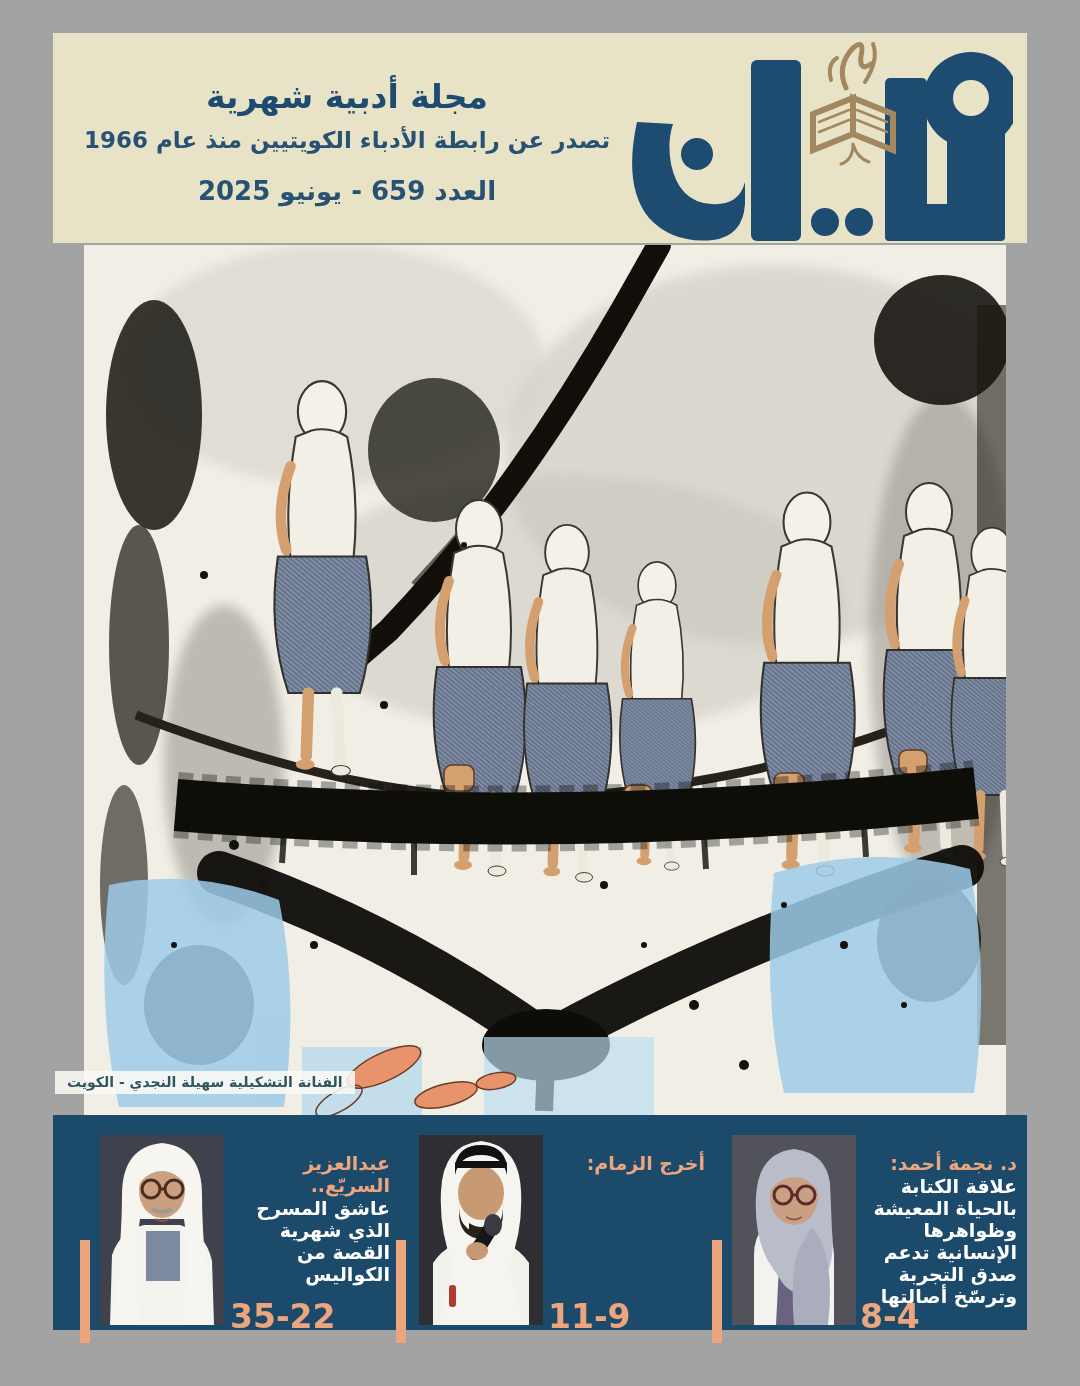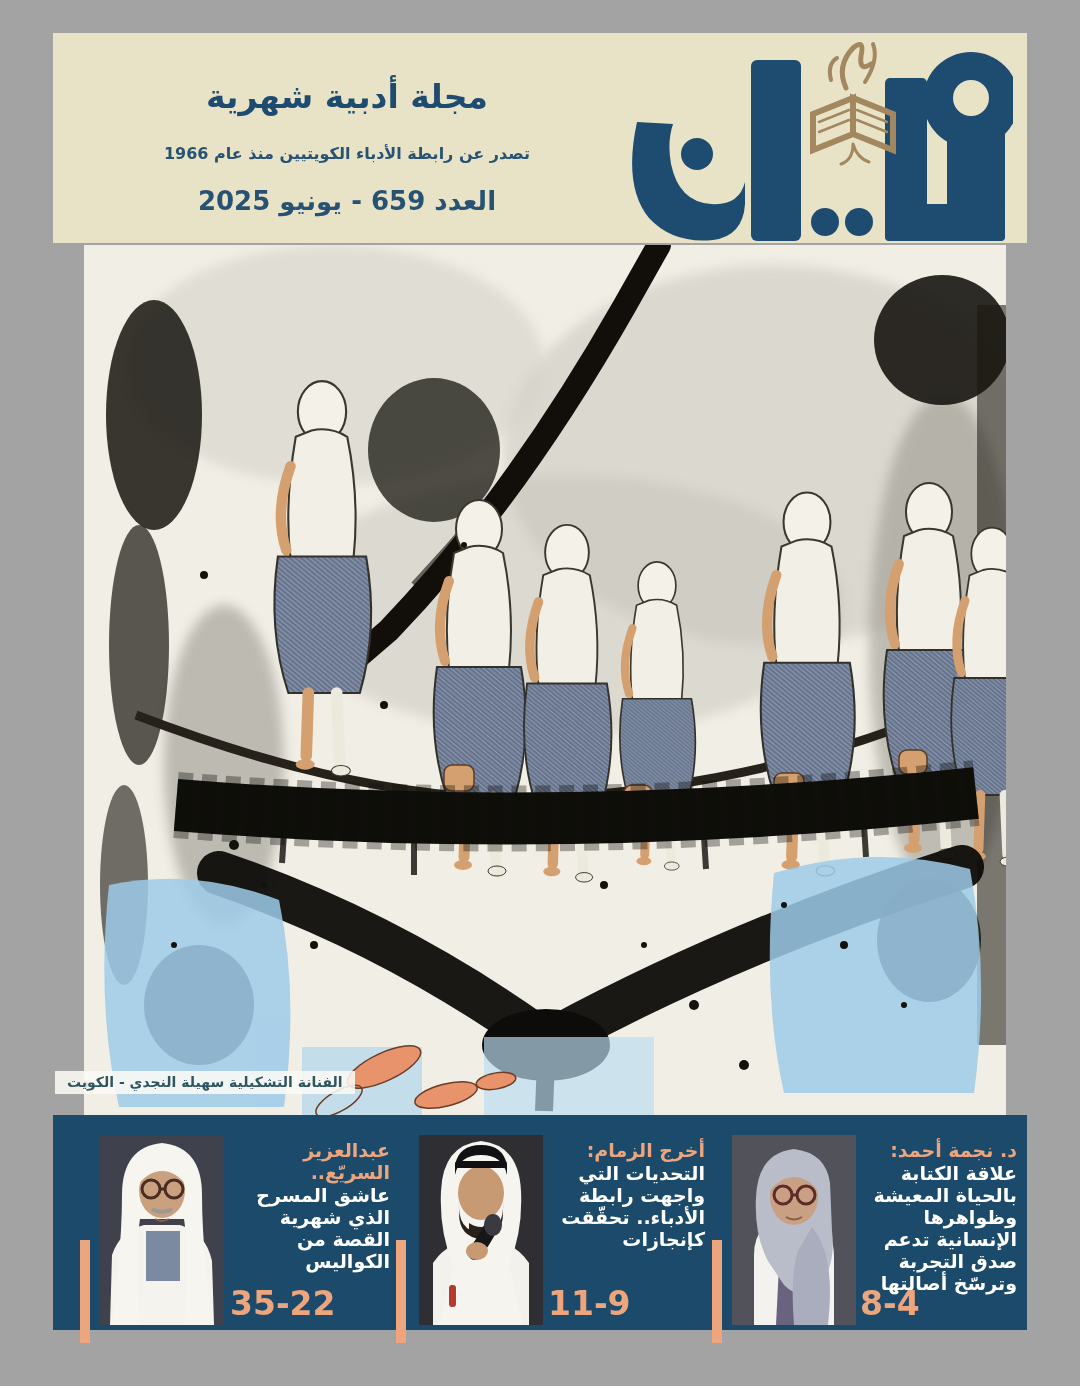--- a/index.html
+++ b/index.html
@@ -11,36 +11,36 @@
     --caption-text:#2f5560;
   }
   *{margin:0;padding:0;box-sizing:border-box;}
   body{background:#ffffff;font-family:"DejaVu Sans","Liberation Sans",sans-serif;}
   .page{position:relative;width:1080px;height:1386px;background:#a3a3a3;overflow:hidden;direction:rtl;}
 
   
   .masthead{position:absolute;left:53px;top:33px;width:974px;height:210px;background:var(--header-bg);}
   .masthead-text{position:absolute;left:0;top:44px;width:588px;text-align:center;color:var(--brand-blue);}
   .tagline{font-size:33px;font-weight:bold;letter-spacing:0;}
-  .publisher{font-size:16px;font-weight:600;margin-top:28px;opacity:.95;}
+  .publisher{font-size:23px;font-weight:600;margin-top:11px;opacity:.95;}
   .issue{font-size:26px;font-weight:600;margin-top:23px;opacity:.95;}
   .logo{position:absolute;left:568px;top:3px;width:392px;height:206px;}
 
   
   .artwork{position:absolute;left:84px;top:245px;width:922px;height:873px;}
   .artwork svg{display:block;width:100%;height:100%;}
   .caption{position:absolute;left:55px;top:1071px;background:rgba(250,249,244,.88);
            color:var(--caption-text);font-size:14px;font-weight:bold;padding:2px 12px;line-height:19px;}
 
   
   .features-band{position:absolute;left:53px;top:1115px;width:974px;height:215px;background:var(--band-bg);}
   .bar{position:absolute;top:125px;width:10px;height:103px;background:var(--accent-salmon);}
   .photo{position:absolute;top:20px;width:124px;height:190px;overflow:hidden;}
   .photo svg{display:block;width:100%;height:100%;}
-  .ftext{position:absolute;top:24px;height:186px;text-align:right;}
+  .ftext{position:absolute;top:37px;height:186px;text-align:right;}
   .fname{display:block;color:var(--accent-salmon);font-size:19px;line-height:22px;font-weight:bold;}
   .fbody{display:block;color:#ffffff;font-size:19px;line-height:22px;font-weight:bold;margin-top:1px;}
   .fpages{position:absolute;bottom:2px;left:0;color:var(--accent-salmon);font-size:33px;font-weight:bold;direction:ltr;}
 
   .f-right .bar{left:659px;} .f-right .photo{left:679px;} .f-right .ftext{left:807px;width:157px;}
   .f-mid   .bar{left:343px;} .f-mid   .photo{left:366px;} .f-mid   .ftext{left:495px;width:157px;}
   .f-left  .bar{left:27px;}  .f-left  .photo{left:47px;}  .f-left  .ftext{left:177px;width:160px;}
 </style>
 </head>
 <body>
@@ -239,21 +239,20 @@
           <path d="M36,40 Q40,20 62,20 Q84,20 88,40 L88,30 Q84,10 62,10 Q40,10 36,30 Z" fill="#111114"></path>
           <rect x="36" y="26" width="52" height="7" rx="3" fill="#111114"></rect>
           <path d="M56,118 Q66,104 72,92" stroke="#17171a" stroke-width="14" stroke-linecap="round" fill="none"></path>
           <ellipse cx="74" cy="90" rx="9" ry="11" fill="#3a3a40"></ellipse>
           <ellipse cx="58" cy="116" rx="11" ry="9" fill="#c89a74"></ellipse>
           <rect x="30" y="150" width="7" height="22" rx="3" fill="#b23a2e"></rect>
         </svg>
       </div>
       <div class="ftext">
         <span class="fname">أخرج الزمام:</span>
-        <span class="fbody">التحديات التي واجهت رابطة الأدباء.. تحقّقت كإنجازات</span>
         <span class="fpages">11-9</span>
       </div>
     </div>
 
     <div class="feature f-left">
       <span class="bar"></span>
       <div class="photo">
         <svg viewBox="0 0 124 190">
           <rect width="124" height="190" fill="#3f414c"></rect>
           <path d="M10,190 L12,120 Q20,96 44,90 L80,90 Q106,98 112,126 L114,190 Z" fill="#f4f3ee"></path>

